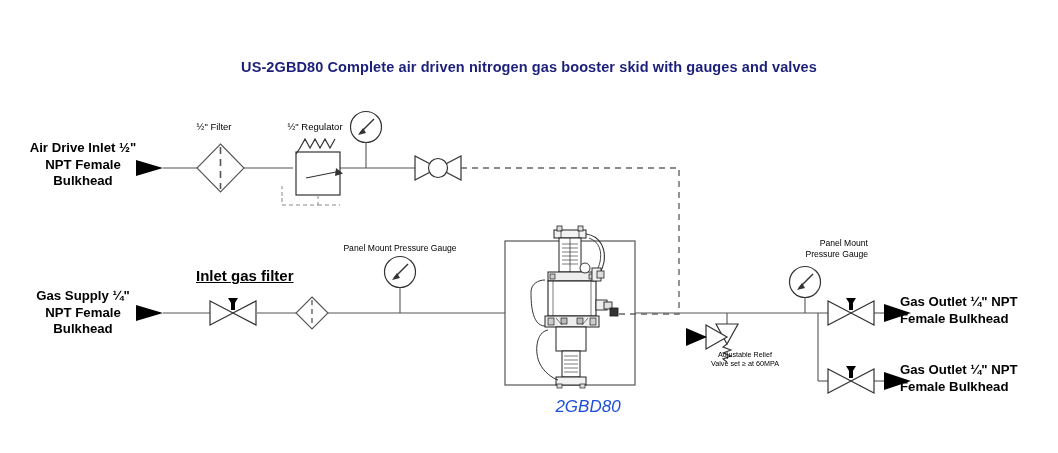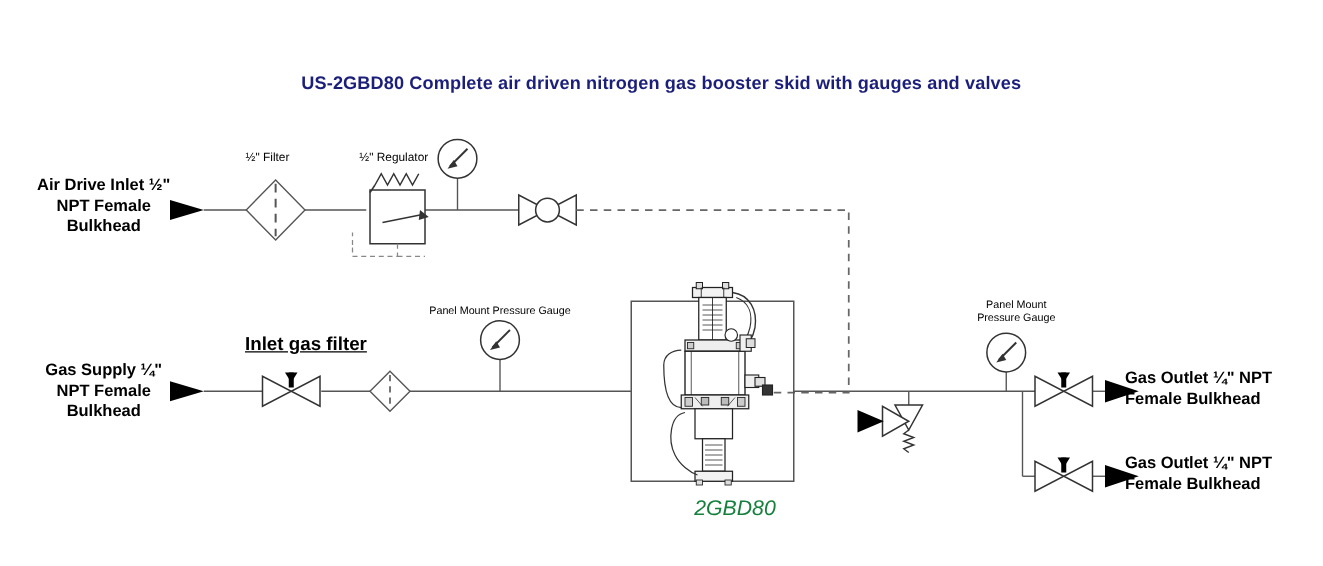--- a/index.html
+++ b/index.html
@@ -85,38 +85,38 @@
     left: 335px;
     top: 243px;
     width: 130px;
     text-align: center;
     font-size: 8.6px;
   }
   .lbl-gauge-right {
     left: 758px;
     top: 238px;
     width: 110px;
-    text-align: center;
+    text-align: right;
     font-size: 8.6px;
   }
   .lbl-relief {
     left: 690px;
     top: 350px;
     width: 110px;
     text-align: center;
     font-size: 7.2px;
   }
   .lbl-model {
     left: 528px;
     top: 396px;
     width: 120px;
     text-align: center;
     font-size: 17px;
     font-style: italic;
-    color: #15803d;
+    color: #1d4ed8;
   }
   .lbl-outlet-1 {
     left: 900px;
     top: 294px;
     width: 160px;
     text-align: left;
     font-size: 13.2px;
     font-weight: 600;
   }
   .lbl-outlet-2 {
@@ -330,19 +330,21 @@
 Bulkhead</div>
   <div class="lbl lbl-gas-supply">Gas Supply ¼"
 NPT Female
 Bulkhead</div>
   <div class="lbl lbl-filter-half">½" Filter</div>
   <div class="lbl lbl-regulator-half">½" Regulator</div>
   <div class="lbl lbl-inlet-gas-filter">Inlet gas filter</div>
   <div class="lbl lbl-gauge-mid">Panel Mount Pressure Gauge</div>
   <div class="lbl lbl-gauge-right">Panel Mount
 Pressure Gauge</div>
+  <div class="lbl lbl-relief">Adjustable Relief
+Valve set ≥ at 60MPA</div>
   <div class="lbl lbl-model">2GBD80</div>
   <div class="lbl lbl-outlet-1">Gas Outlet ¼" NPT
 Female Bulkhead</div>
   <div class="lbl lbl-outlet-2">Gas Outlet ¼" NPT
 Female Bulkhead</div>
 
 </div>
 
 </body></html>

